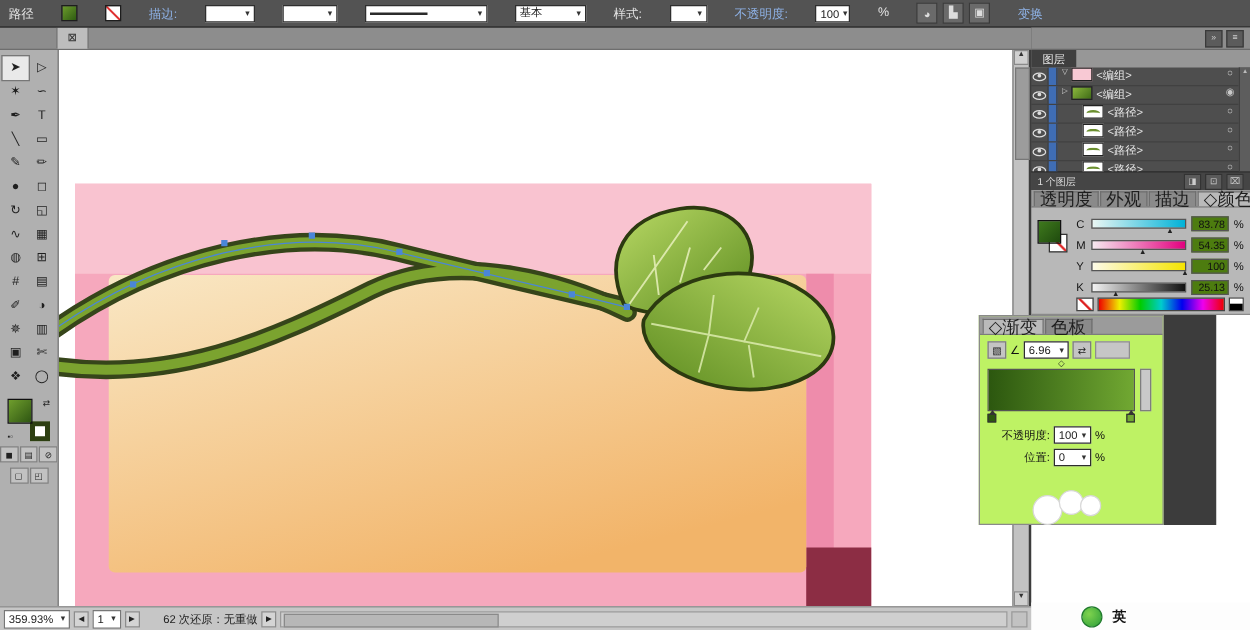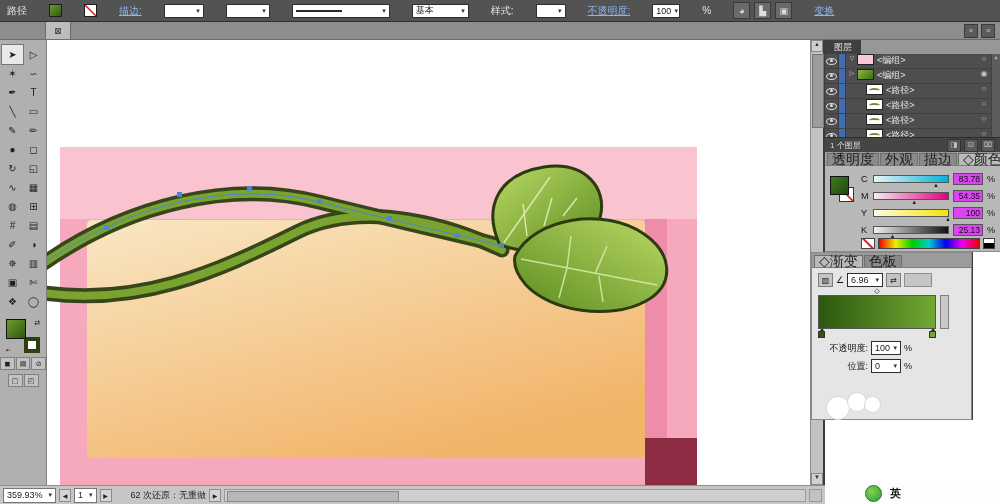--- a/index.html
+++ b/index.html
@@ -2,21 +2,21 @@
 <html><head>
 <meta charset="utf-8">
 <style>
   html,body{margin:0;padding:0}
   body{width:1000px;height:504px;position:relative;overflow:hidden;background:#3c3c3c;
        font-family:"Liberation Sans","DejaVu Sans",sans-serif;-webkit-font-smoothing:antialiased}
   
   .control-bar{position:absolute;left:0;top:0;width:1000px;height:22px;background:#535353;
     border-bottom:1px solid #2f2f2f;display:flex;align-items:center;gap:22px;padding:0 7px;
     box-sizing:border-box;color:#e4e4e4;font-size:10px;white-space:nowrap;z-index:5}
-  .link{color:#8fb3e8;text-decoration:underline;cursor:pointer}
+  .link{color:#8fb3e8;cursor:pointer}
   .combo{background:#fff;border:1px solid #2e2e2e;height:14px;display:inline-flex;align-items:center;
     justify-content:space-between;font-size:9px;color:#222;padding:0 3px;box-sizing:border-box}
   .chev{font-size:7px;color:#333;margin-left:3px}
   .swatch{width:13px;height:13px;border:1px solid #1d1d1d;display:inline-block;box-sizing:border-box}
   .fill-swatch{background:linear-gradient(135deg,#6c9b2c,#2e5b12)}
   .stroke-swatch{background:linear-gradient(45deg,#fff 42%,#d22 48%,#d22 52%,#fff 58%)}
   .line-preview{display:inline-block;width:46px;border-top:2px solid #2b2b2b}
   .cb-icon{width:15px;height:15px;background:#6a6a6a;border:1px solid #3a3a3a;color:#ddd;
     display:inline-flex;align-items:center;justify-content:center;font-size:9px}
   
@@ -106,32 +106,32 @@
     background:linear-gradient(45deg,#fff 42%,#d22 48%,#d22 52%,#fff 58%)}
   .chan-row{position:relative;height:17px;margin-left:36px;margin-right:5px;display:flex;align-items:center;
     gap:4px;font-size:9px;color:#111}
   .chan-label{width:8px;flex:none}
   .chan-track{position:relative;flex:1;height:8px;border:1px solid #555;box-sizing:border-box}
   .chan-track.c{background:linear-gradient(to right,#eaf6f3,#00b2d8)}
   .chan-track.m{background:linear-gradient(to right,#f7eaf0,#e2007f)}
   .chan-track.y{background:linear-gradient(to right,#fdfbe8,#f5e400)}
   .chan-track.k{background:linear-gradient(to right,#f2f2f2,#111)}
   .chan-marker{position:absolute;top:6px;transform:translateX(-50%);font-size:6px;color:#222;line-height:1}
-  .chan-value{width:30px;height:12px;background:#d946ef;border:1px solid #555;font-size:8.5px;display:flex;
+  .chan-value{width:30px;height:12px;background:#4d7c0f;border:1px solid #555;font-size:8.5px;display:flex;
     align-items:center;justify-content:flex-end;padding:0 2px;box-sizing:border-box;flex:none}
   .chan-pct{width:8px;flex:none}
   .spectrum-row{position:absolute;left:36px;right:5px;bottom:3px;height:10px;display:flex;gap:3px;align-items:center}
   .none-swatch{width:12px;height:9px;border:1px solid #444;
     background:linear-gradient(45deg,#fff 40%,#d22 47%,#d22 53%,#fff 60%)}
   .spectrum{flex:1;height:9px;border:1px solid #444;
     background:linear-gradient(to right,#e00,#ee0,#0c0,#0cc,#00e,#e0e,#e00)}
   .bw{width:10px;height:9px;border:1px solid #444;display:flex;flex-direction:column}
   .bw span:first-child{flex:1;background:#fff}.bw span:last-child{flex:1;background:#000}
   
-  .gradient-panel{position:absolute;left:811px;top:252px;width:161px;height:168px;background:#e5e5e5;
+  .gradient-panel{position:absolute;left:783px;top:252px;width:148px;height:168px;background:#bef264;
     border:1px solid #8a8a8a;box-sizing:border-box;z-index:5}
   .gp-tabs{height:14px;background:#9b9b9b;display:flex;gap:1px;padding-left:2px;align-items:flex-end;
     border-bottom:1px solid #7c7c7c}
   .gp-body{position:relative;padding:5px 6px;font-size:9px;color:#111}
   .gp-row{display:flex;align-items:center;gap:3px;margin-bottom:5px}
   .gp-swatch{width:16px;height:16px;border:1px solid #222;background:linear-gradient(to right,#2d5a10,#6fa62e)}
   .gp-icon{width:13px;height:12px;background:#c4c4c4;border:1px solid #7e7e7e;font-size:8px;display:flex;
     align-items:center;justify-content:center;color:#222}
   .gray-box{width:26px;height:12px;background:#c6c6c6;border:1px solid #8e8e8e}
   .grad-wrap{display:flex;gap:4px;align-items:flex-start;margin:8px 0 12px}

